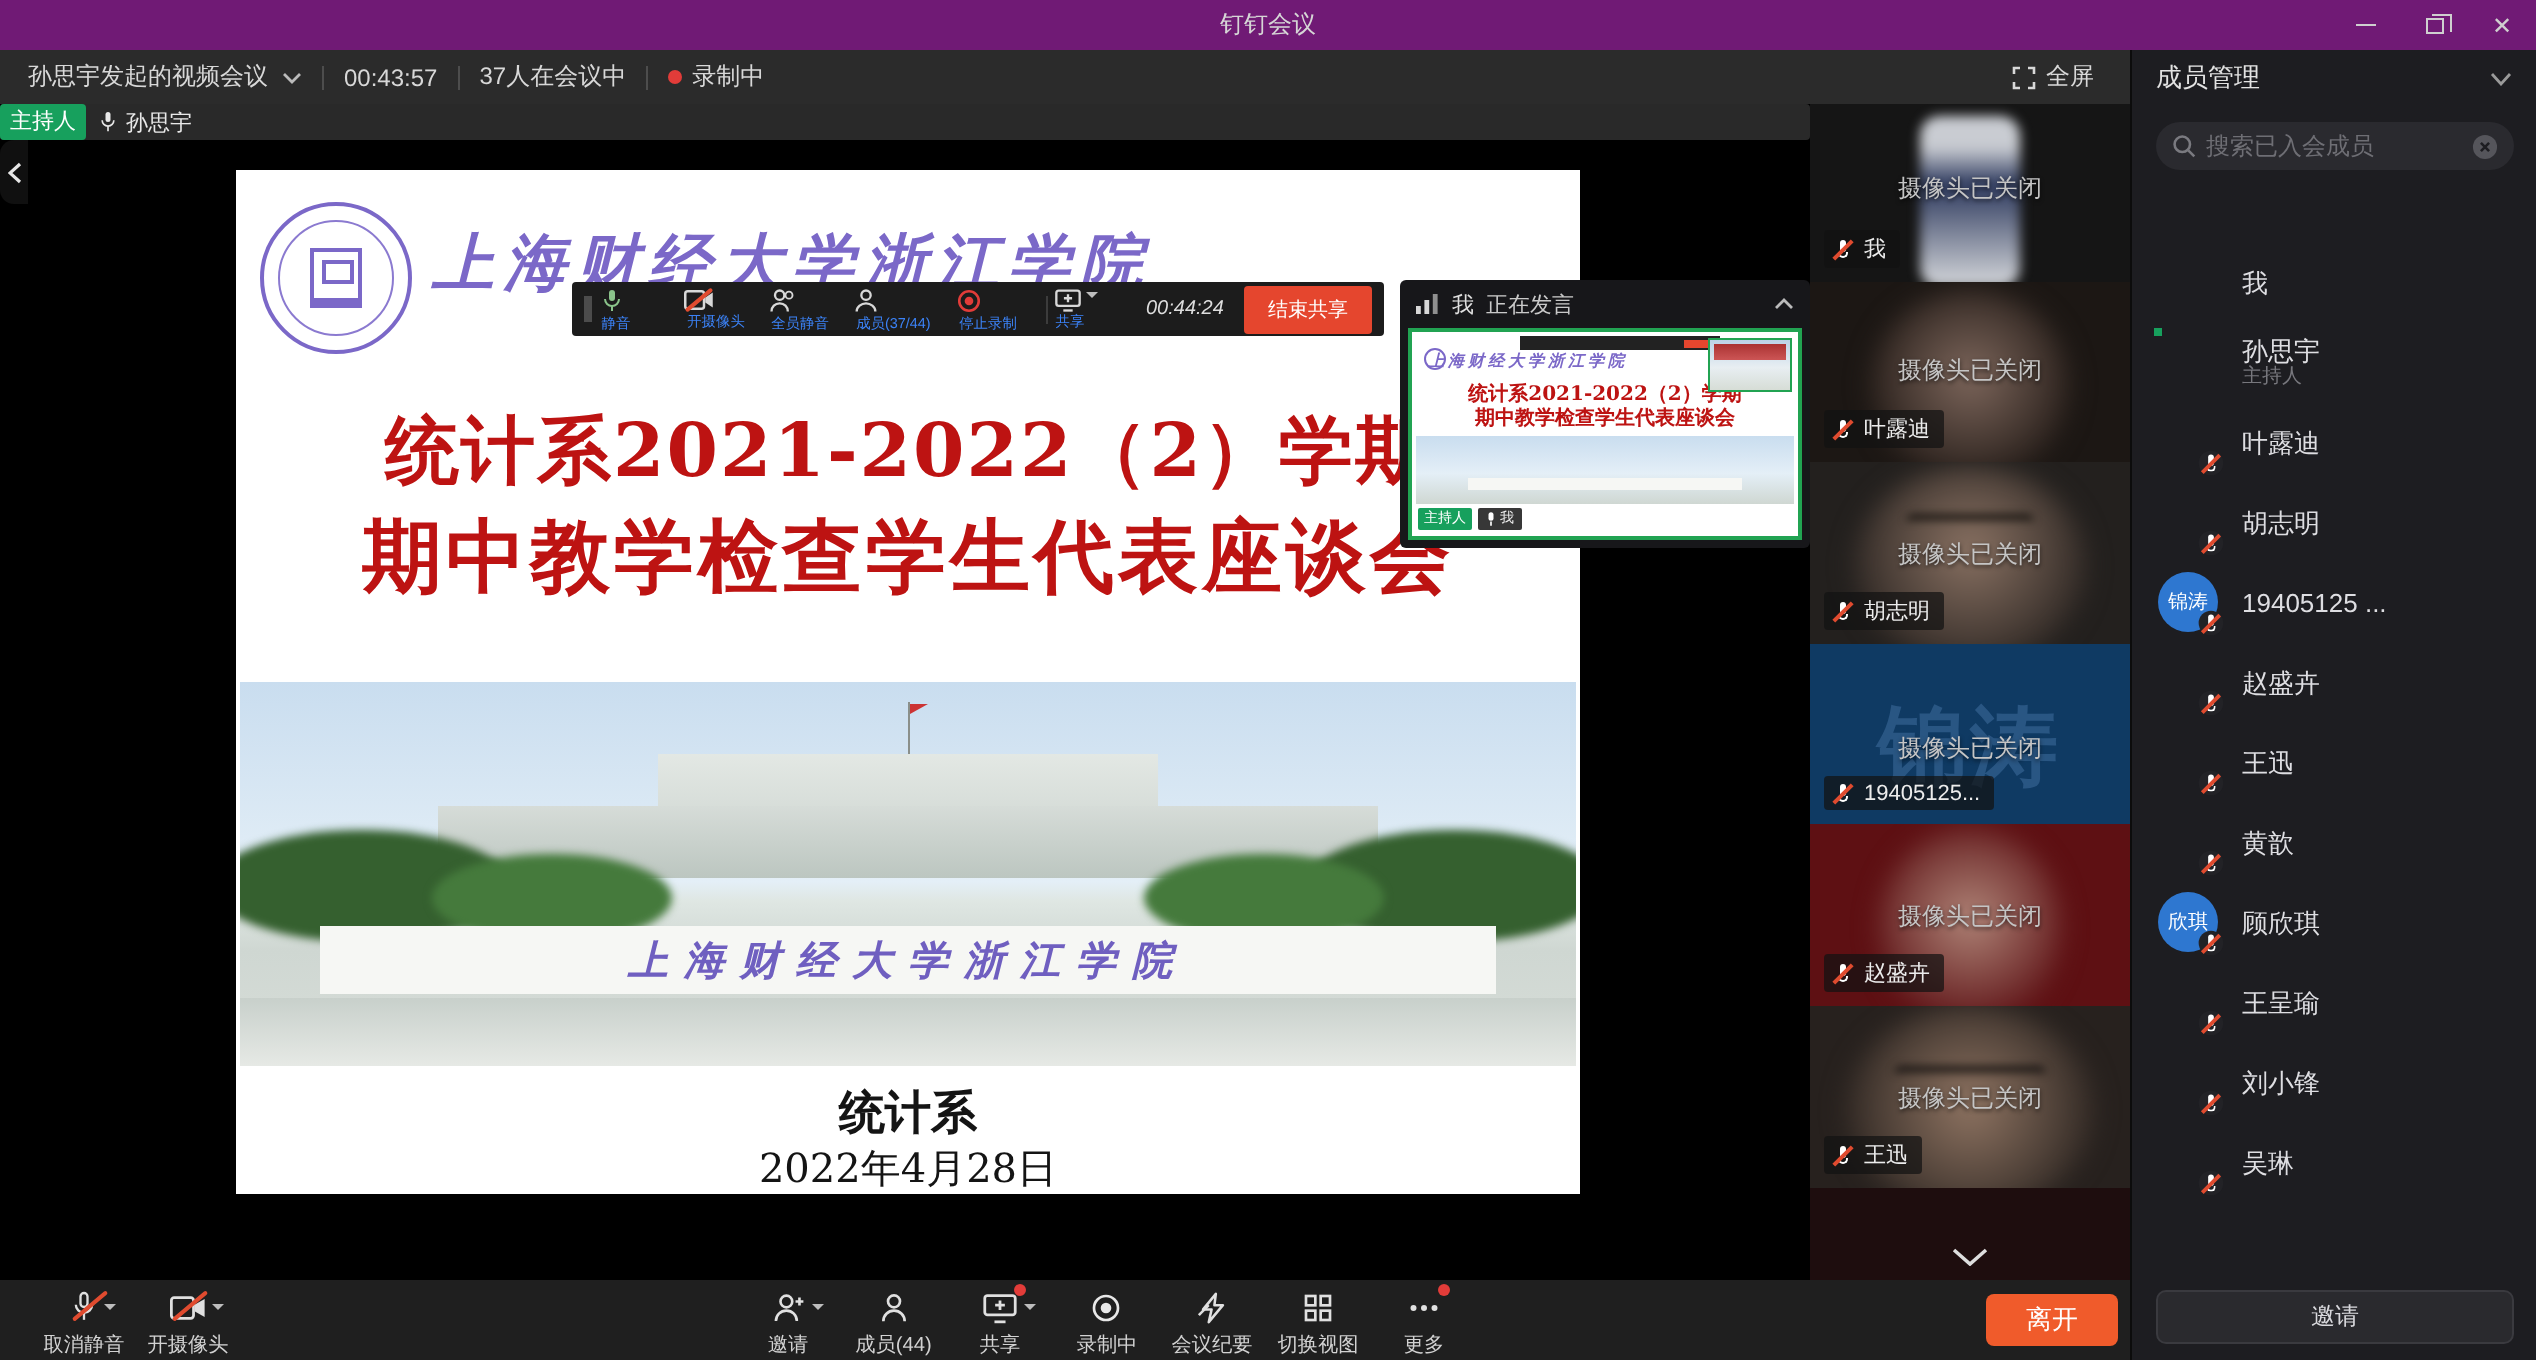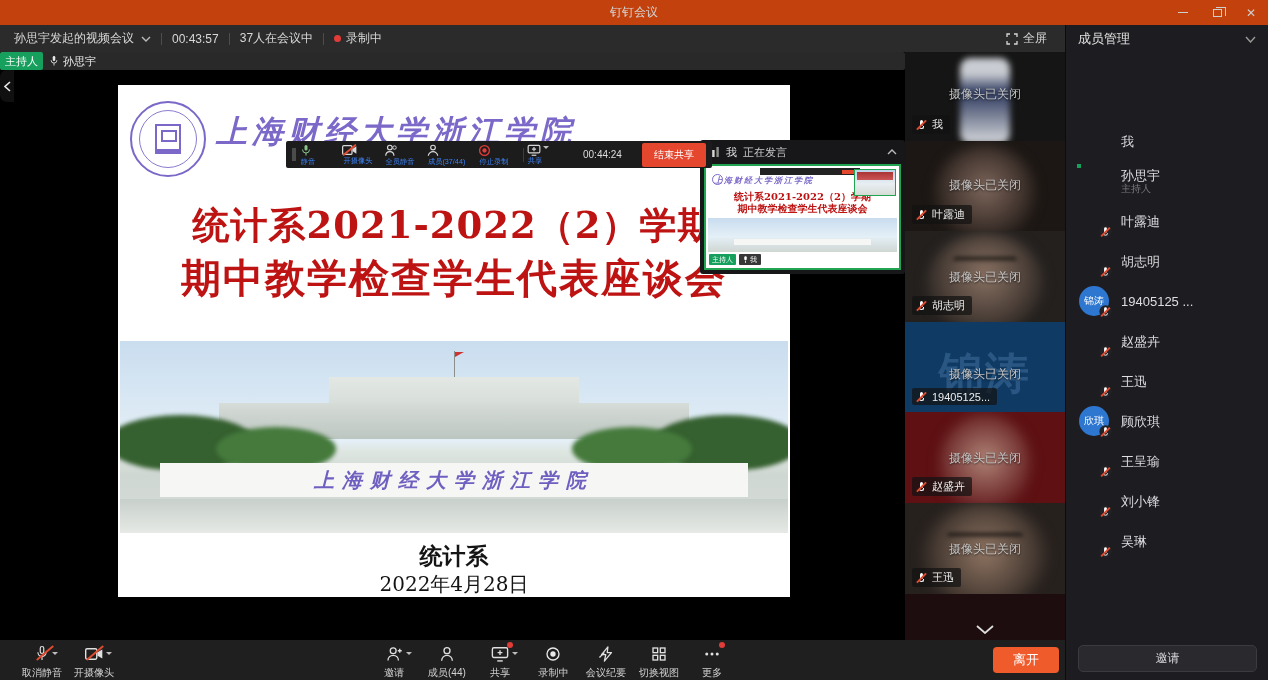--- a/index.html
+++ b/index.html
@@ -2,21 +2,21 @@
 <html><head>
 <meta charset="utf-8">
 <style>
   *{margin:0;padding:0;box-sizing:border-box;}
   html,body{width:1268px;height:680px;background:#000;overflow:hidden;
     font-family:"Liberation Sans",sans-serif;-webkit-font-smoothing:antialiased;}
   .abs{position:absolute;}
   #app{position:relative;width:1268px;height:680px;background:#111;}
 
   
-  #titlebar{left:0;top:0;width:1268px;height:25px;background:#c2410c;}
+  #titlebar{left:0;top:0;width:1268px;height:25px;background:#701a75;}
   #titlebar .title{width:100%;text-align:center;line-height:25px;font-size:12px;color:#d6d6d6;}
   .winbtn{top:0;width:34px;height:25px;display:flex;align-items:center;justify-content:center;color:#cfcfcf;}
   .win-min-glyph{width:10px;height:1px;background:#cfcfcf;}
   .win-max-glyph{width:9px;height:8px;border:1px solid #cfcfcf;position:relative;}
   .win-max-glyph:before{content:"";position:absolute;left:2px;top:-3px;width:9px;height:8px;border:1px solid #cfcfcf;border-left:none;border-bottom:none;}
   .win-close-glyph{font-size:12px;line-height:1;}
 
   
   #subbar{left:0;top:25px;width:1065px;height:27px;background:#2b2b2b;display:flex;align-items:center;padding-left:14px;color:#d8d8d8;font-size:12px;}
   #subbar .sep{width:1px;height:12px;background:#4d4d4d;margin:0 10px;}
@@ -51,21 +51,21 @@
   .slide-foot{left:0;width:672px;text-align:center;font-family:"DejaVu Serif",serif;color:#141414;}
   #slide-dept{top:456px;font-size:23px;font-weight:bold;}
   #slide-date{top:486px;font-size:20px;}
 
   
   #sharebar{left:286px;top:89px;height:27px;background:#1c1c1c;display:flex;align-items:center;padding:0 6px 0 2px;border-radius:2px;z-index:30;}
   #sharebar .grip{width:4px;height:13px;background:#4c4c4c;margin:0 4px;}
   .sb-item{display:flex;flex-direction:column;align-items:flex-start;justify-content:center;width:42px;height:27px;color:#3b82f6;}
   .sb-item .lbl{font-size:8px;line-height:8px;margin-top:1px;white-space:nowrap;transform:scale(.9);}
   .sb-sep{width:1px;height:14px;background:#3c3c3c;margin:0 3px;}
-  #sb-timer{font-size:10px;color:#ddd;margin:0 20px;}
+  #sb-timer{font-size:10px;color:#ddd;margin:0 10px;font-style:italic;}
   #sb-end{background:#e5462e;color:#fff;font-size:10px;padding:5px 12px;border-radius:2px;white-space:nowrap;}
 
   
   #preview{left:700px;top:88px;width:205px;height:134px;background:#17171a;z-index:25;border-radius:3px;}
   #preview .hd{height:24px;display:flex;align-items:center;gap:6px;padding:0 8px;color:#e0e0e0;font-size:11px;}
   #preview .hd .flex{flex:1;}
   #preview .body{position:absolute;left:4px;top:24px;right:4px;bottom:4px;border:2px solid #21a352;background:#fff;overflow:hidden;}
   .mini-toolbar{position:absolute;left:28%;top:2px;width:52%;height:7px;background:#222;display:flex;align-items:center;justify-content:flex-end;}
   .mini-toolbar i{width:16px;height:4px;background:#e5462e;margin-right:2px;}
   .mini-univ{position:absolute;left:8px;top:9px;width:100%;font-family:"DejaVu Serif",serif;font-style:italic;font-weight:bold;font-size:8px;color:#7b68c8;letter-spacing:2px;}
@@ -517,20 +517,31 @@
   </div>
 
   <div id="panel" class="abs">
     <div id="panel-hd">
       <span>成员管理</span>
       <span class="flex"></span>
       <svg class="ic" width="11" height="7" viewBox="0 0 11 7">
           <polyline points="1,1 5.5,6 10,1" fill="none" stroke="#9a9a9a" stroke-width="1.4"></polyline>
         </svg>
     </div>
+    <div id="searchbox">
+      <svg class="ic" width="12" height="12" viewBox="0 0 14 14">
+          <circle cx="6" cy="6" r="4.5" fill="none" stroke="#7a7a80" stroke-width="1.5"></circle>
+          <line x1="9.5" y1="9.5" x2="13" y2="13" stroke="#7a7a80" stroke-width="1.5"></line>
+        </svg>
+      <input type="text" placeholder="搜索已入会成员" style="">
+      <svg class="ic" width="13" height="13" viewBox="0 0 14 14">
+          <circle cx="7" cy="7" r="6.5" fill="#55555b"></circle>
+          <path d="M4.8 4.8l4.4 4.4M9.2 4.8l-4.4 4.4" stroke="#1d1d21" stroke-width="1.4"></path>
+        </svg>
+    </div>
     <div id="mlist">
       <div class="mrow">
         <span class="avwrap"><span class="av av1"></span></span>
         <span class="mname">我</span>
       </div>
       <div class="mrow">
         <span class="avwrap"><span class="av av2 ring"></span></span>
         <span>
             <div class="mname">孙思宇</div>
             <div class="msub">主持人</div>
@@ -573,20 +584,28 @@
       </div>
       <div class="mrow">
         <span class="avwrap"><span class="av av7"></span><span class="micoff">
               <span class="b"></span>
               <span class="s"></span>
               <span class="x"></span>
             </span></span>
         <span class="mname">王迅</span>
       </div>
       <div class="mrow">
+        <span class="avwrap"><span class="av av8"></span><span class="micoff">
+              <span class="b"></span>
+              <span class="s"></span>
+              <span class="x"></span>
+            </span></span>
+        <span class="mname">黄歆</span>
+      </div>
+      <div class="mrow">
         <span class="avwrap">
             <span class="av av10 txt">欣琪</span>
             <span class="micoff">
               <span class="b"></span>
               <span class="s"></span>
               <span class="x"></span>
             </span>
           </span>
         <span class="mname">顾欣琪</span>
       </div>

